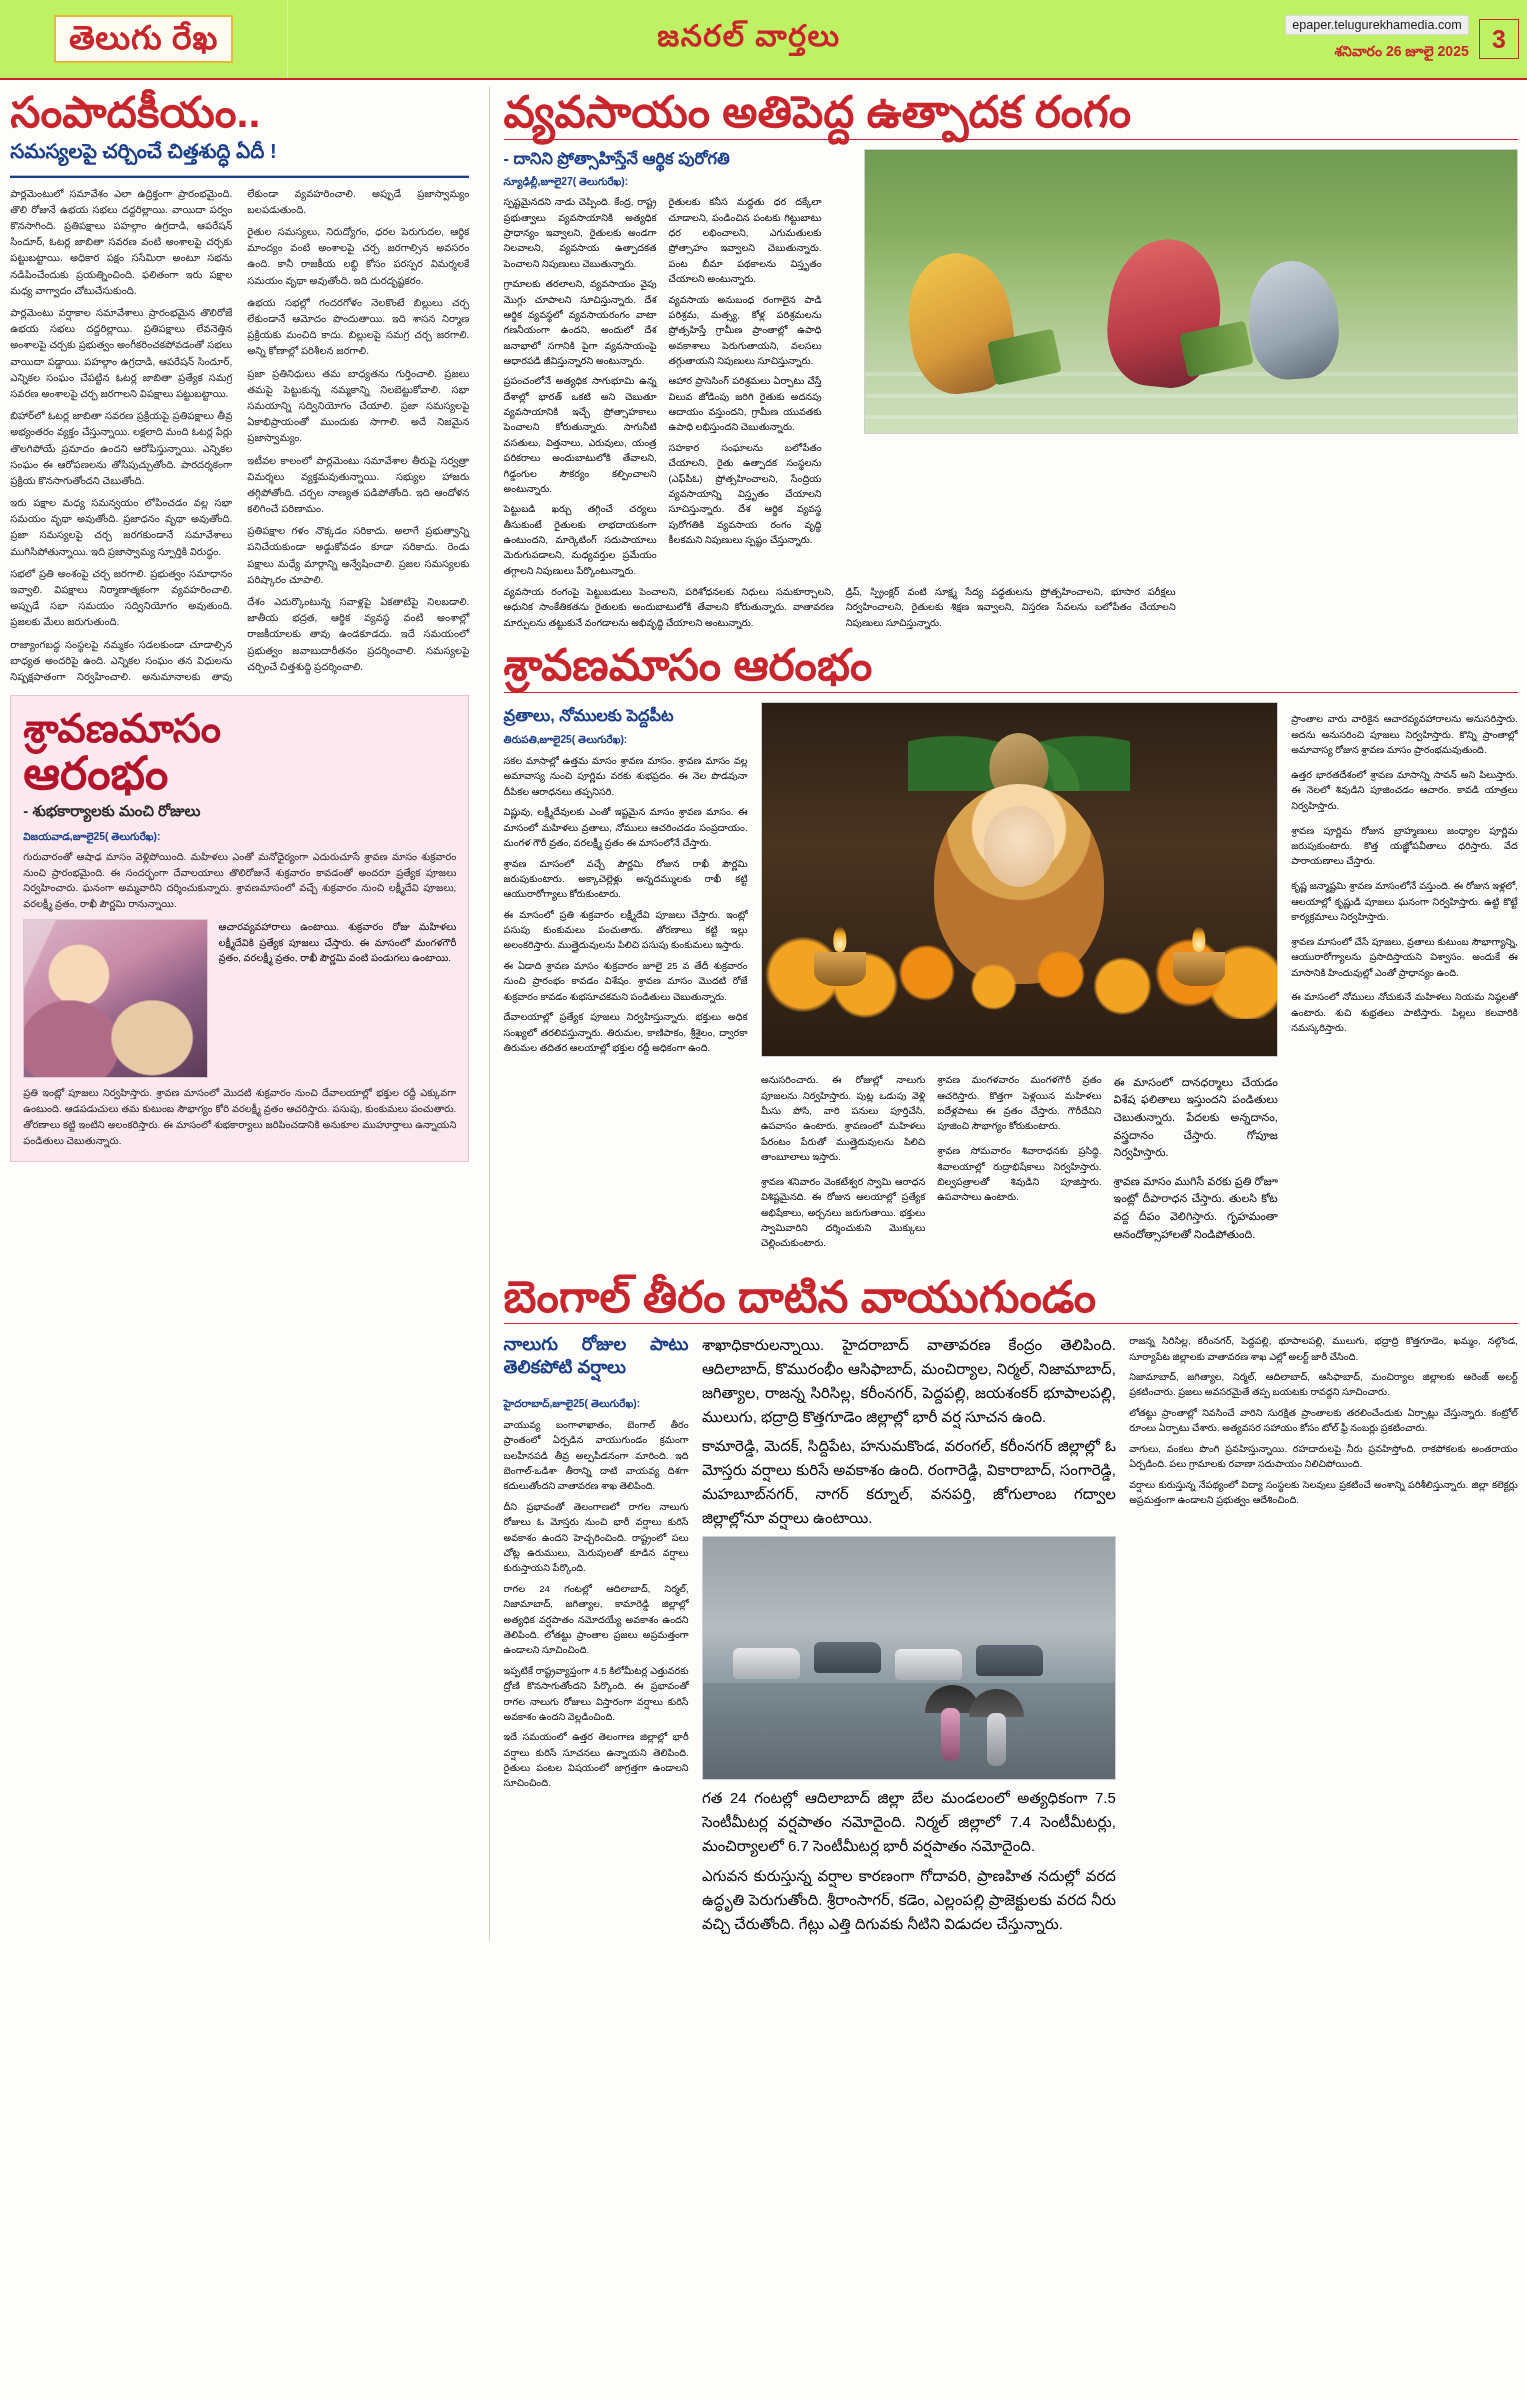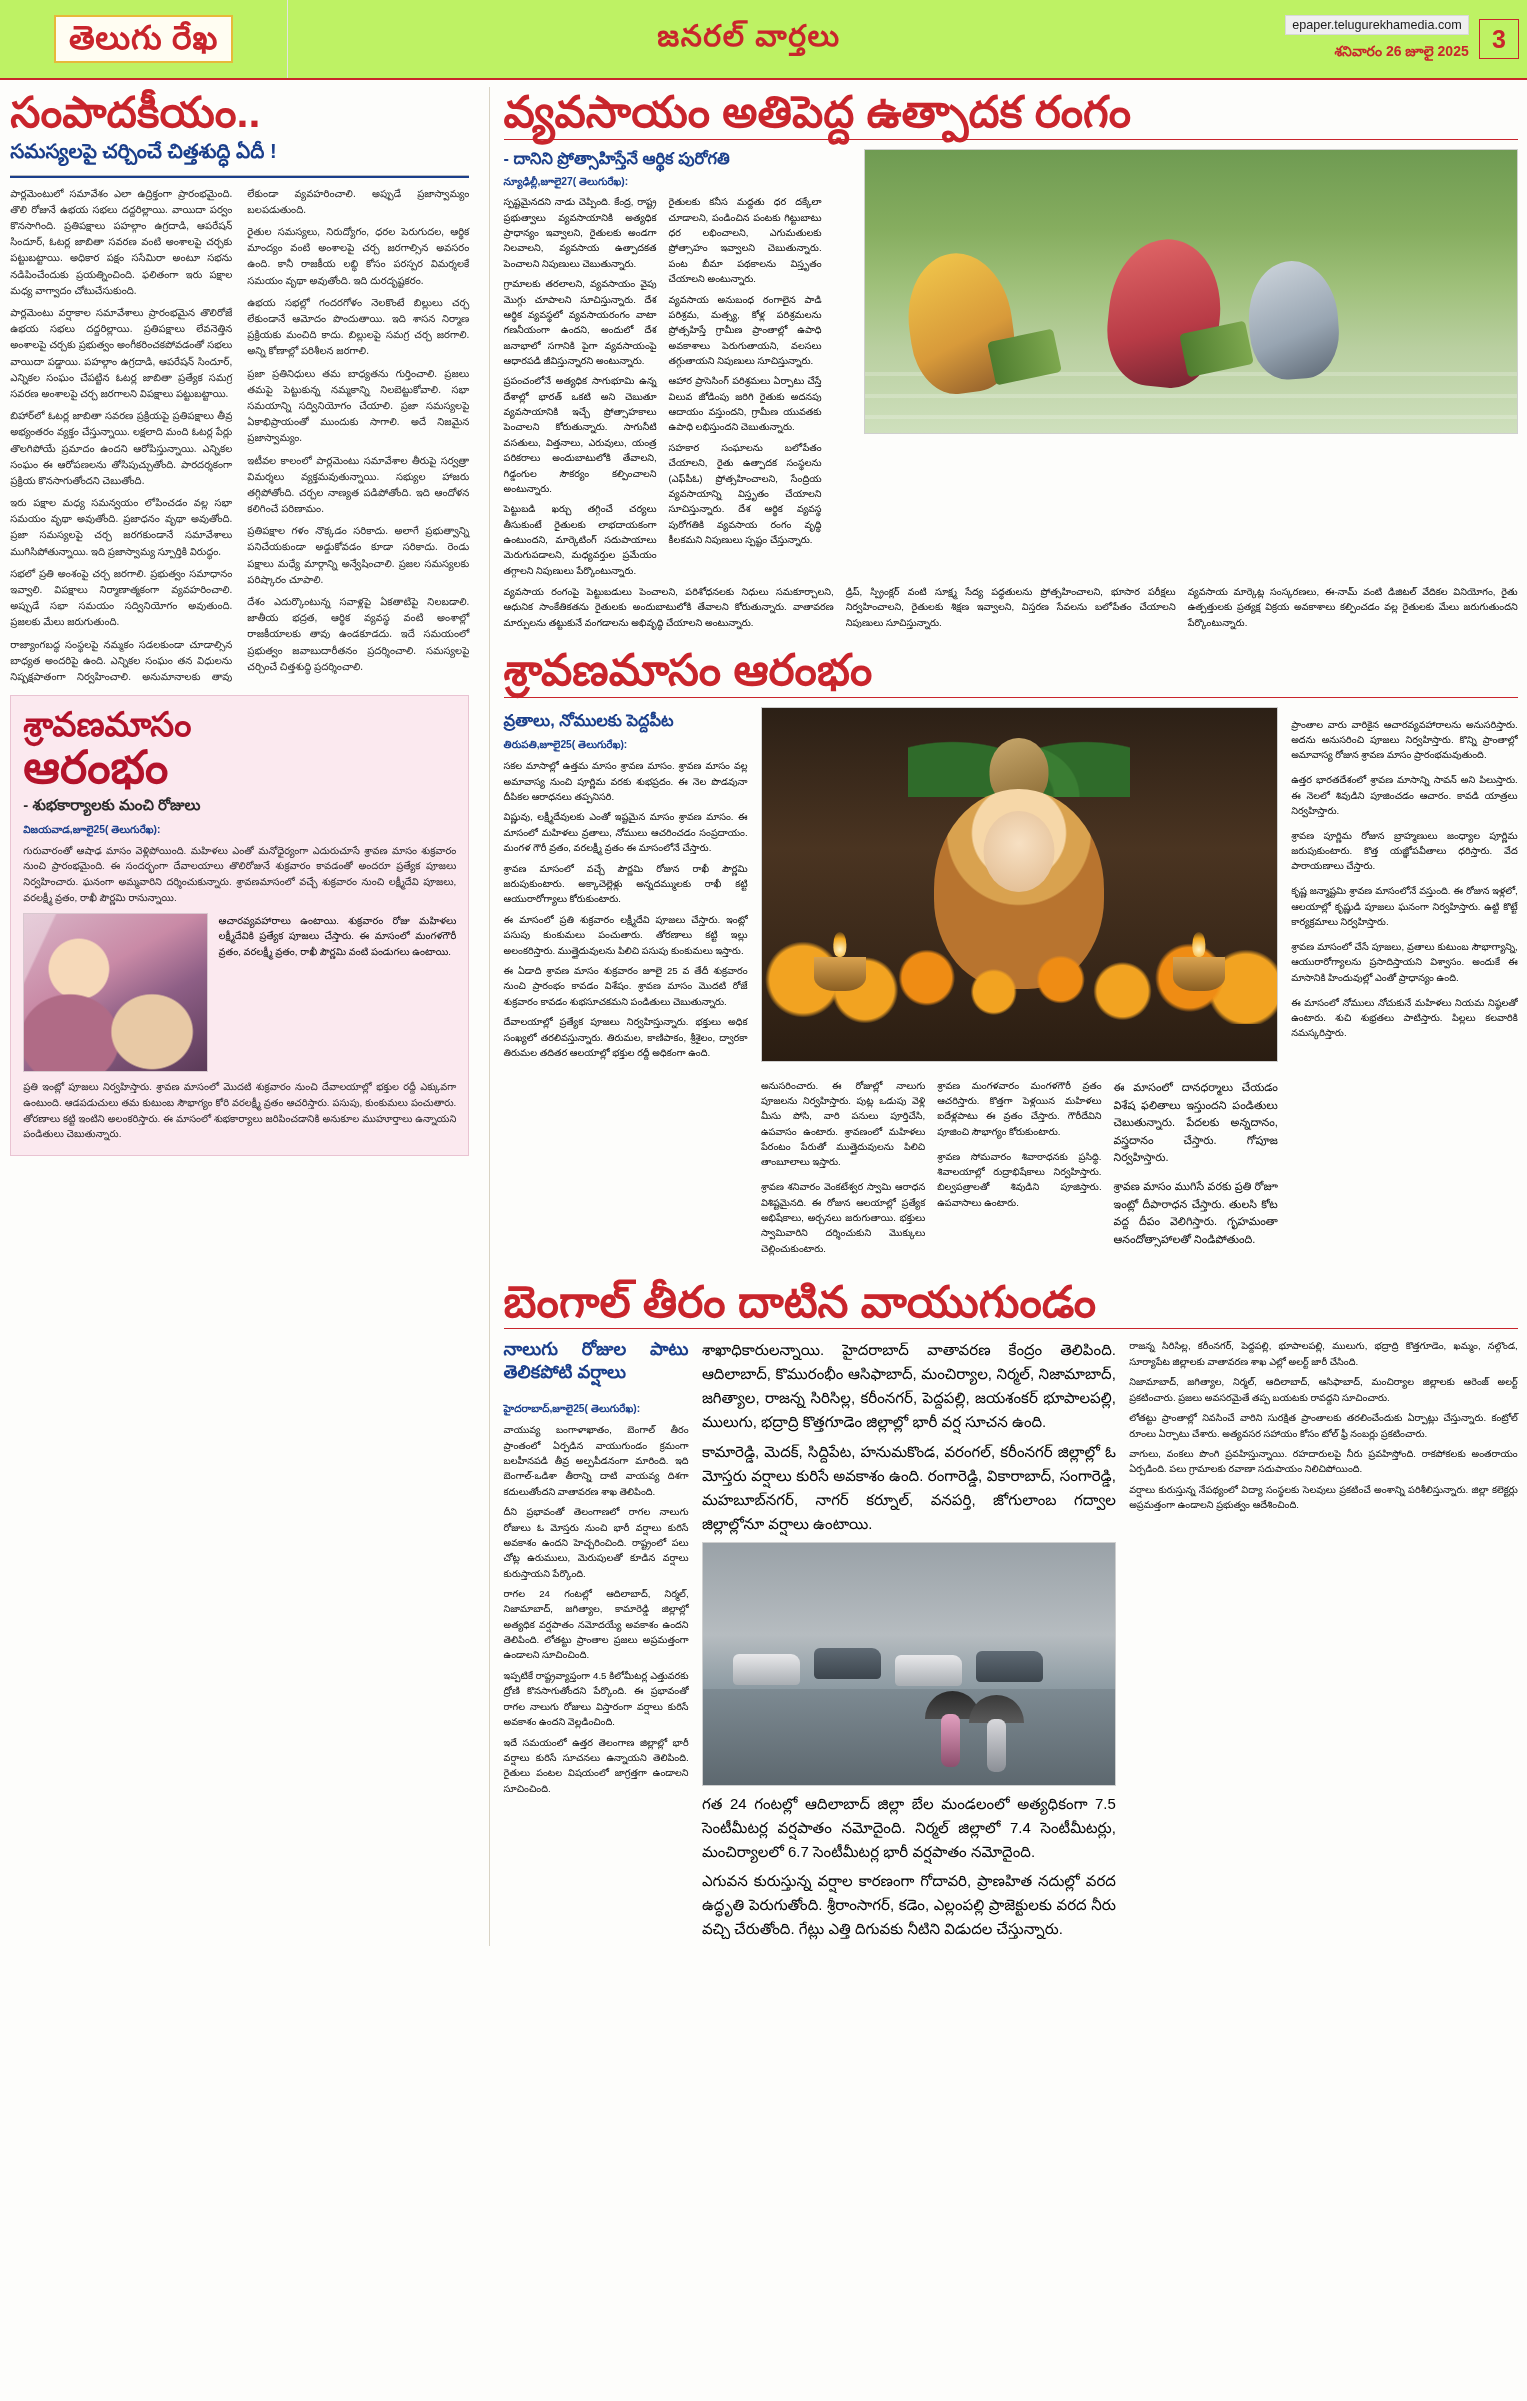--- a/index.html
+++ b/index.html
@@ -138,21 +138,21 @@
   .editorial-body p { margin: 0 0 6px 0; }
 
   
   .pink-box {
     margin-top: 10.3px;
     background: #fbe9ef;
     border: 0.7px solid #e9c3d2;
     padding: 10.3px 12px 13.3px 12px;
   }
   .pink-h1 {
-    font-size: 34px;
+    font-size: 40px;
     color: #b3132b;
     font-weight: bold;
     line-height: 1.05;
   }
   .pink-h2 {
     font-size: 46px;
     color: #b3132b;
     font-weight: bold;
     line-height: 1.0;
     margin-top: 1.5px;
@@ -448,21 +448,20 @@
             <div class="worker w1"></div>
             <div class="worker w2"></div>
             <div class="worker w3"></div>
             <div class="bundle b1"></div>
             <div class="bundle b2"></div>
           </div>
         </div>
         <div class="story1-text" style="column-count:3; width:100%; margin-top:6px">
           <p>వ్యవసాయ రంగంపై పెట్టుబడులు పెంచాలని, పరిశోధనలకు నిధులు సమకూర్చాలని, ఆధునిక సాంకేతికతను రైతులకు అందుబాటులోకి తేవాలని కోరుతున్నారు. వాతావరణ మార్పులను తట్టుకునే వంగడాలను అభివృద్ధి చేయాలని అంటున్నారు.</p>
           <p>డ్రిప్, స్ప్రింక్లర్ వంటి సూక్ష్మ సేద్య పద్ధతులను ప్రోత్సహించాలని, భూసార పరీక్షలు నిర్వహించాలని, రైతులకు శిక్షణ ఇవ్వాలని, విస్తరణ సేవలను బలోపేతం చేయాలని నిపుణులు సూచిస్తున్నారు.</p>
-          <p>వ్యవసాయ మార్కెట్ల సంస్కరణలు, ఈ-నామ్ వంటి డిజిటల్ వేదికల వినియోగం, రైతు ఉత్పత్తులకు ప్రత్యక్ష విక్రయ అవకాశాలు కల్పించడం వల్ల రైతులకు మేలు జరుగుతుందని పేర్కొంటున్నారు.</p>
           <p></p>
         </div>
       </div>
 
       <div class="story2">
         <div class="big-head">శ్రావణమాసం  ఆరంభం</div>
         <div class="head-rule"></div>
         <div class="story2-flow">
           <div class="story2-left">
             <div class="kicker">వ్రతాలు, నోములకు పెద్దపీట</div>

